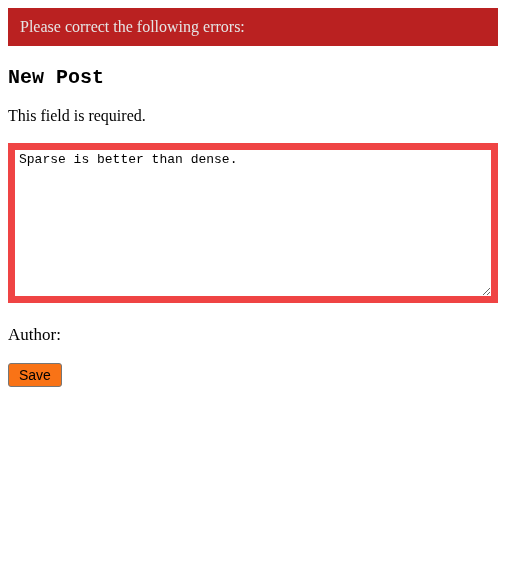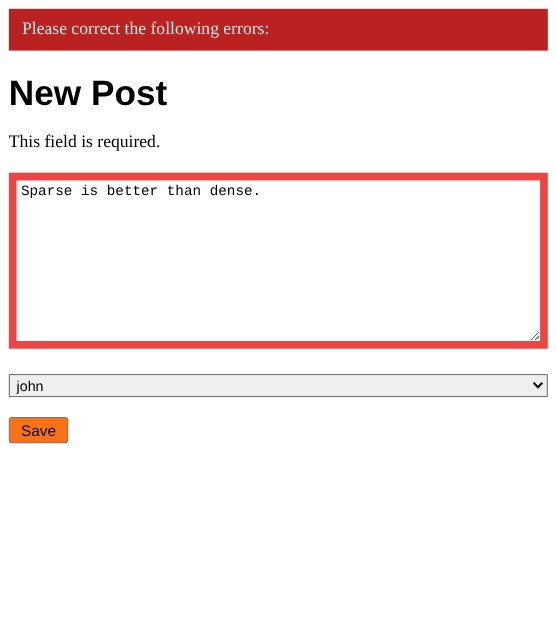--- a/index.html
+++ b/index.html
@@ -13,22 +13,22 @@
       color: #000;
       background: #fff;
     }
     .error-banner {
       background: #ba2121;
       color: #e5e5e5;
       padding: 10px 12px;
       font-size: 16px;
     }
     h1.page-title {
-      font-family: Liberation Sans, sans-serif;
-      font-size: 32px;
+      font-family: Liberation Mono, monospace;
+      font-size: 20px;
       font-weight: bold;
       margin: 20px 0 18px 0;
     }
     .field-error {
       color: #000000;
       font-size: 16px;
       margin-bottom: 18px;
     }
     .form-group {
       margin-bottom: 18px;
@@ -84,20 +84,18 @@
 <div class="field-error">This field is required.</div>
 
 <form>
 
 
   <div class="form-group">
     <textarea style="">Sparse is better than dense.</textarea>
   </div>
 
   <div class="form-group">
-    <select>
-      <option>john</option>
-    </select>
+    <label>Author:</label>
   </div>
 
   <button type="button" class="save-btn">Save</button>
 
 </form>
 
 </body></html>

